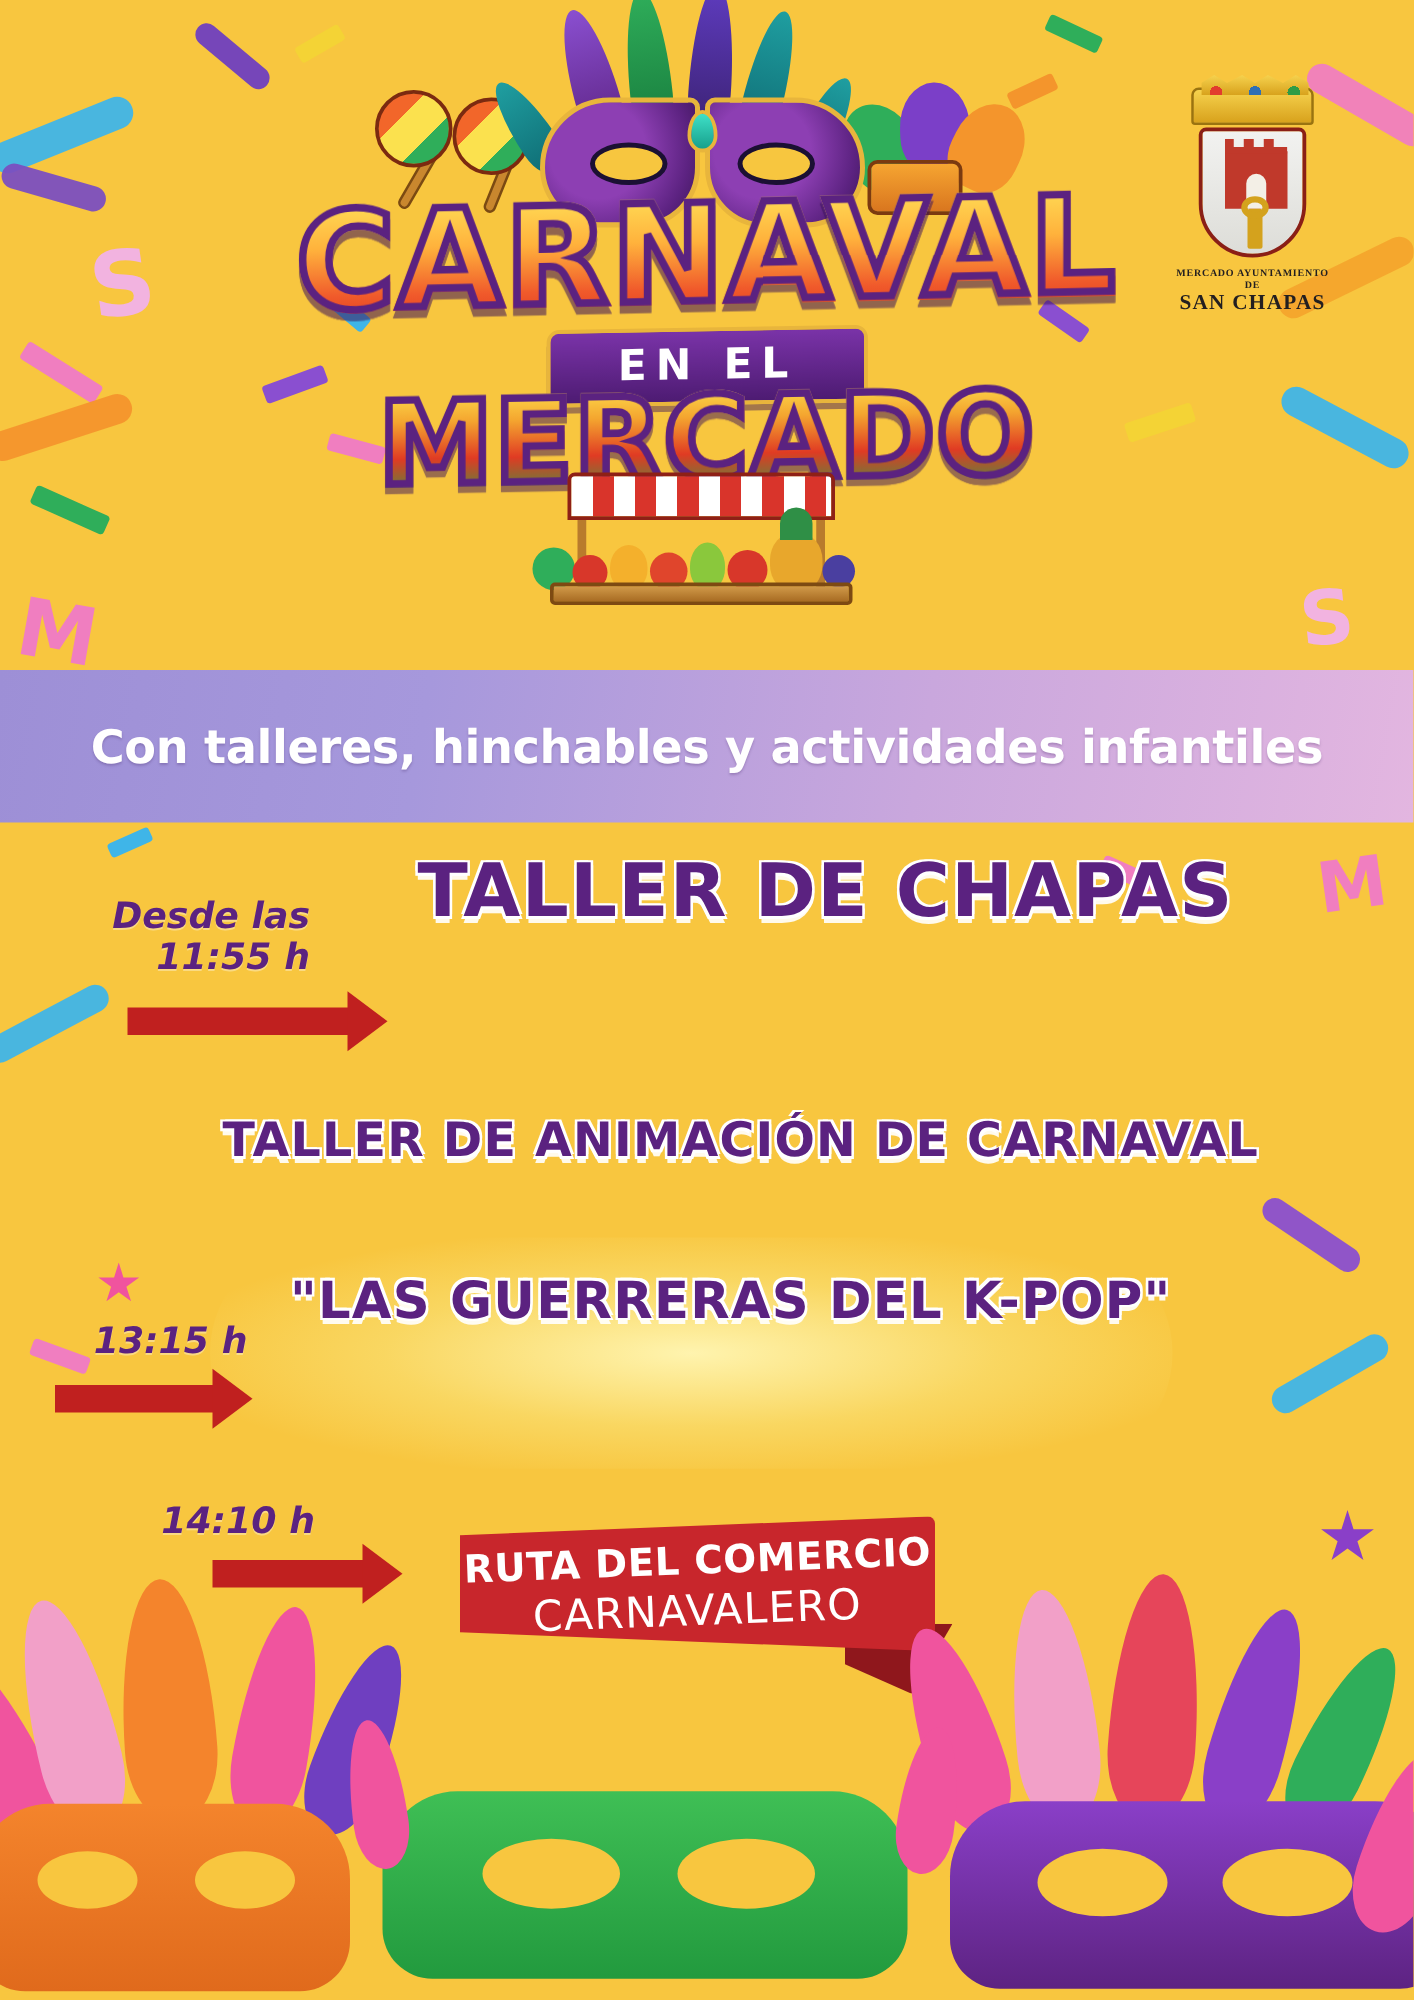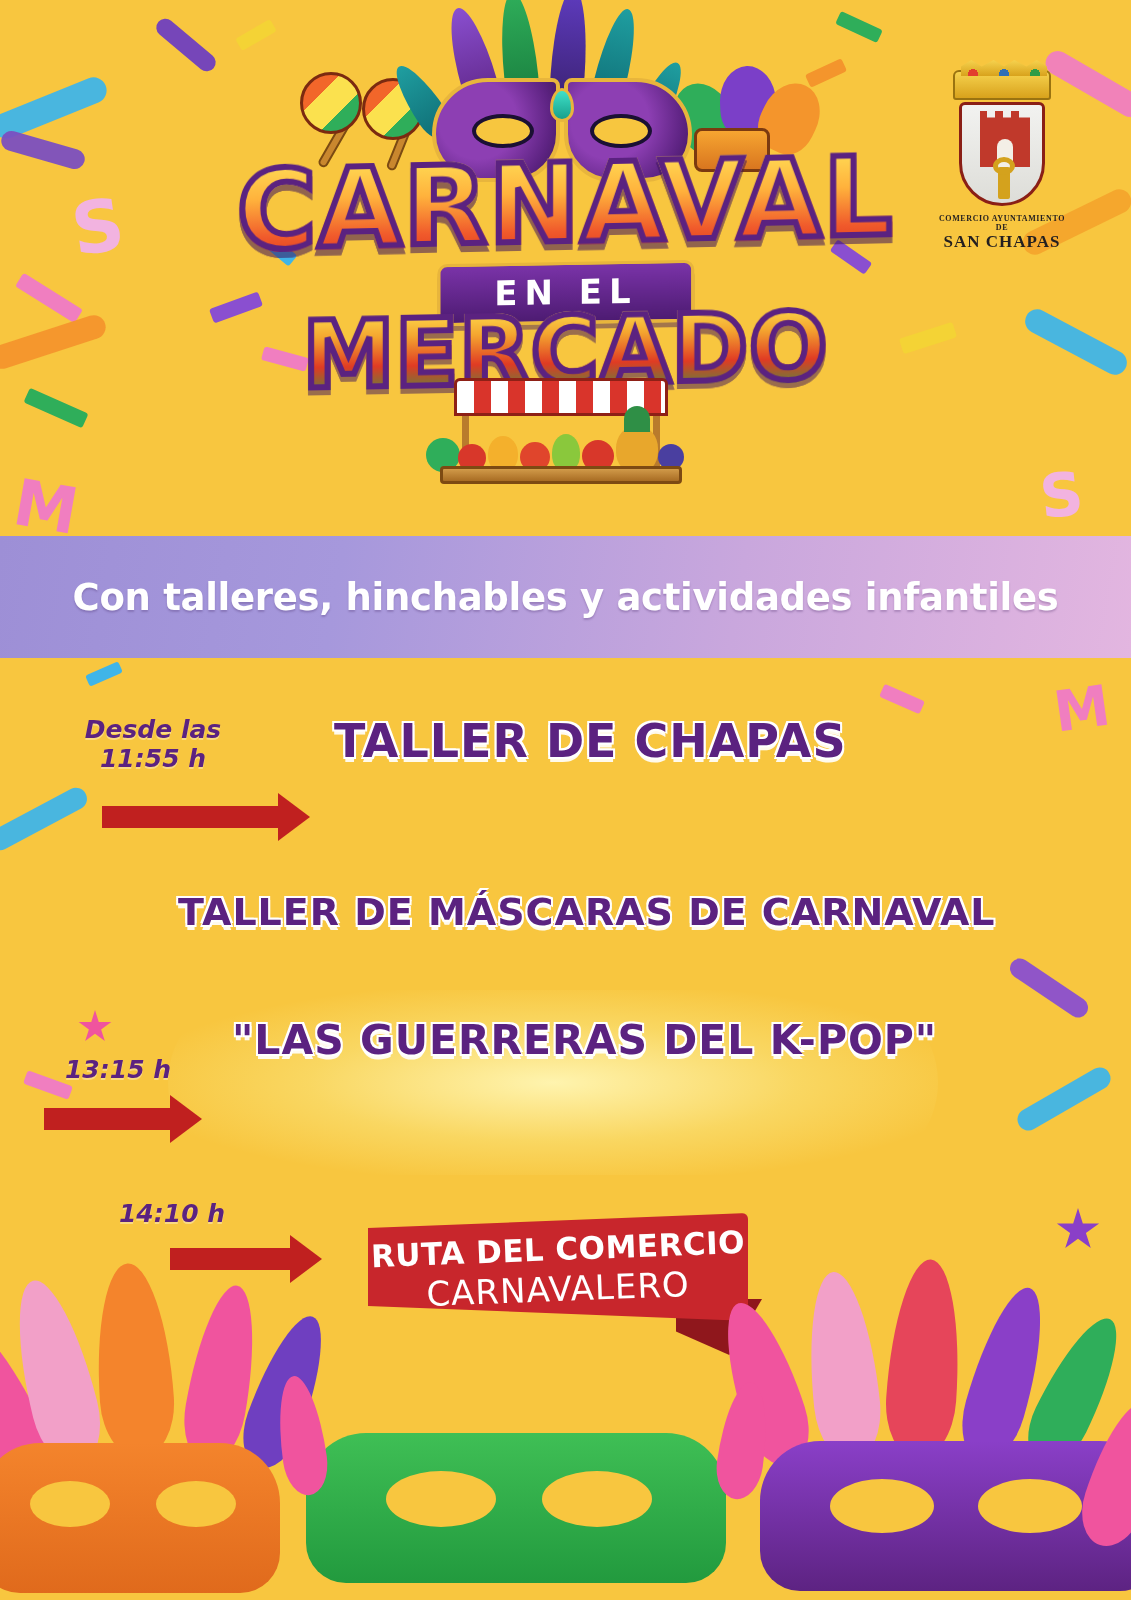--- a/index.html
+++ b/index.html
@@ -313,23 +313,23 @@
   }
 
   
   .schedule { position: absolute; left: 0; top: 658px; width: 1131px; height: 700px; }
 
   .time {
     position: absolute;
     font-family: "DejaVu Sans", sans-serif;
     font-style: italic;
     font-weight: bold;
-    font-size: 25px;
+    font-size: 29px;
     color: #5b2280;
-    text-align: center;
+    text-align: right;
     line-height: 1.15;
     text-shadow: 0 2px 0 rgba(255,255,255,.35);
   }
 
   .arrow {
     position: absolute;
     height: 22px;
     background: #c0201f;
   }
   .arrow::after {
@@ -502,21 +502,21 @@
   </div>
 
   <div class="crest">
     <div class="crown"></div>
     <div class="shield">
       <div class="castle">
           <div class="castle-door"></div>
         </div>
       <div class="key"></div>
     </div>
-    <div class="crest-line1">COMERCIO AYUNTAMIENTO DE</div>
+    <div class="crest-line1">MERCADO AYUNTAMIENTO DE</div>
     <div class="crest-line2">SAN CHAPAS</div>
   </div>
 
   <div class="banner">
     <div class="banner-text">Con talleres, hinchables y actividades infantiles</div>
   </div>
 
   <div class="schedule">
 
     <div class="confetti c-strip" style="left:86px;top:10px;width:36px;height:12px;background:#3fb5e8;transform:rotate(-24deg);"></div>
@@ -530,22 +530,22 @@
     <div class="confetti" style="left:1056px;top:550px;width:44px;height:44px;background:#8a3fc8;clip-path:polygon(50% 0,61% 35%,98% 35%,68% 57%,79% 91%,50% 70%,21% 91%,32% 57%,2% 35%,39% 35%);"></div>
 
     <div class="glow-pill" style="top:332px;"></div>
 
     <div class="time" style="left:58px;top:58px;width:190px;">
       <div>Desde las</div>
       <div>11:55 h</div>
     </div>
     <div class="arrow" style="left:102px;top:148px;width:178px;"></div>
 
-    <div class="act" style="left:334px;top:56px;font-size:46px;">TALLER DE CHAPAS</div>
-    <div class="act" style="left:178px;top:232px;font-size:38px;">TALLER DE MÁSCARAS DE CARNAVAL</div>
+    <div class="act" style="left:334px;top:20px;font-size:59px;">TALLER DE CHAPAS</div>
+    <div class="act" style="left:178px;top:232px;font-size:38px;">TALLER DE ANIMACIÓN DE CARNAVAL</div>
 
     <div class="time" style="left:38px;top:398px;width:160px;">
       <div>13:15 h</div>
     </div>
     <div class="arrow" style="left:44px;top:450px;width:128px;"></div>
 
     <div class="act" style="left:232px;top:358px;font-size:41px;">"LAS GUERRERAS DEL K-POP"</div>
 
     <div class="time" style="left:92px;top:542px;width:160px;">
       <div>14:10 h</div>

